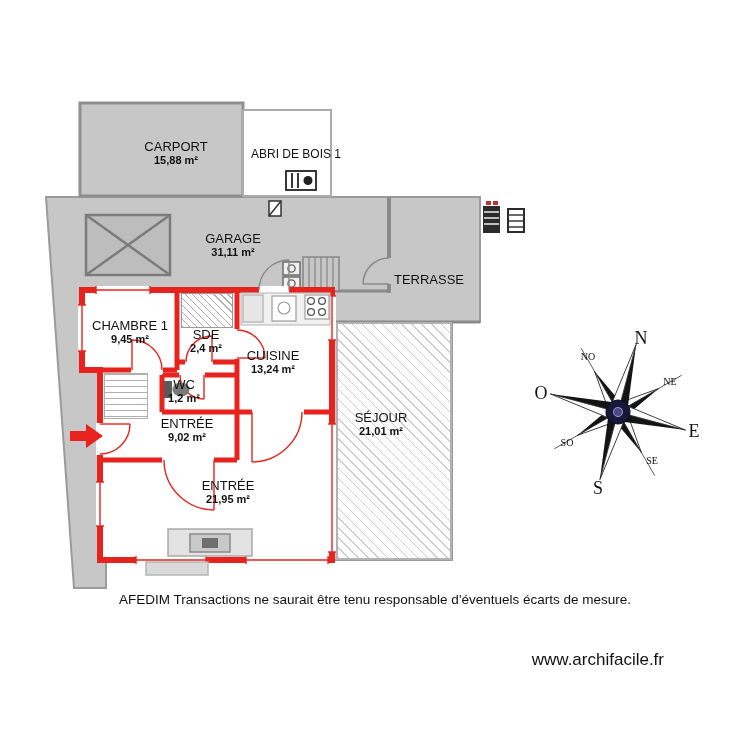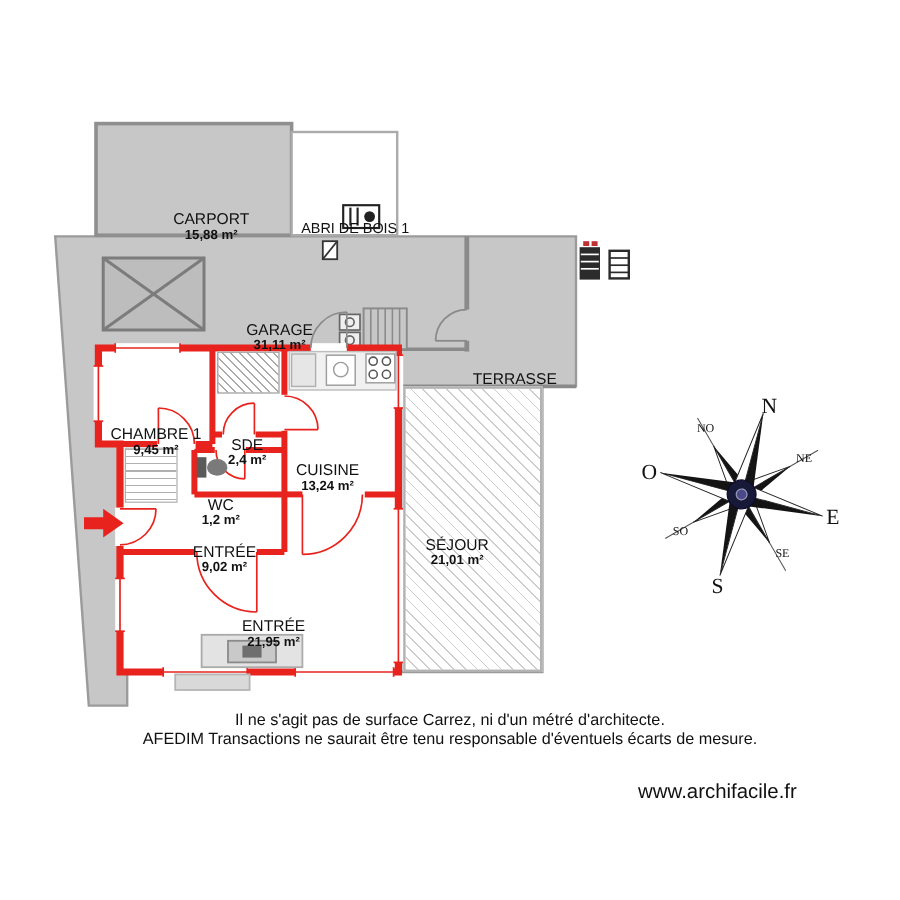--- a/index.html
+++ b/index.html
@@ -6,21 +6,21 @@
   .canvas{position:relative;width:750px;height:750px;background:#ffffff;overflow:hidden;
           font-family:"Liberation Sans",sans-serif;color:#111;}
   svg.plan{position:absolute;left:0;top:0;}
   .hatch{position:absolute;box-sizing:border-box;}
   .veranda-hatch{left:336px;top:322px;width:116px;height:238px;border:2px solid #b2b2b2;background-color:#fff;
     background-image:repeating-linear-gradient(45deg,#cdcdcd 0px,#cdcdcd 1px,transparent 1px,transparent 7px);}
   .shower-hatch{left:181px;top:293px;width:52px;height:35px;border:1px solid #9a9a9a;background-color:#fff;
     background-image:repeating-linear-gradient(45deg,#ababab 0px,#ababab 1px,transparent 1px,transparent 5px);}
   .stairs-hatch{left:104px;top:373px;width:44px;height:46px;border:1px solid #b0b0b0;background-color:#fff;
     background-image:repeating-linear-gradient(180deg,#b0b0b0 0px,#b0b0b0 1px,transparent 1px,transparent 6px);}
-  .lbl{position:absolute;transform:translateX(-50%);text-align:center;line-height:1.18;white-space:nowrap;z-index:5;margin-top:36px;}
+  .lbl{position:absolute;transform:translateX(-50%);text-align:center;line-height:1.18;white-space:nowrap;z-index:5;}
   .lbl .nm{font-size:13px;}
   .lbl .nm.sm{font-size:12px;text-align:right;}
   .lbl .area{font-size:11px;font-weight:bold;}
   .disclaimer{position:absolute;left:0;right:0;top:592px;text-align:center;font-size:13.5px;line-height:1.2;z-index:5;}
   .credit{position:absolute;top:650px;right:86px;font-size:17px;z-index:5;}
 </style>
 </head>
 <body>
 
 <div class="canvas">
@@ -271,19 +271,18 @@
 <div class="lbl" style="left:228px;top:478px">
   <div class="nm">ENTRÉE</div>
   <div class="area">21,95 m²</div>
 </div>
 <div class="lbl" style="left:381px;top:410px">
   <div class="nm">SÉJOUR</div>
   <div class="area">21,01 m²</div>
 </div>
 
 <div class="disclaimer">
-  <div>Il ne s'agit pas de surface Carrez, ni d'un métré d'architecte.</div>
   <div>AFEDIM Transactions ne saurait être tenu responsable d'éventuels écarts de mesure.</div>
 </div>
 
 <div class="credit">www.archifacile.fr</div>
 
 </div>
 
 </body></html>

